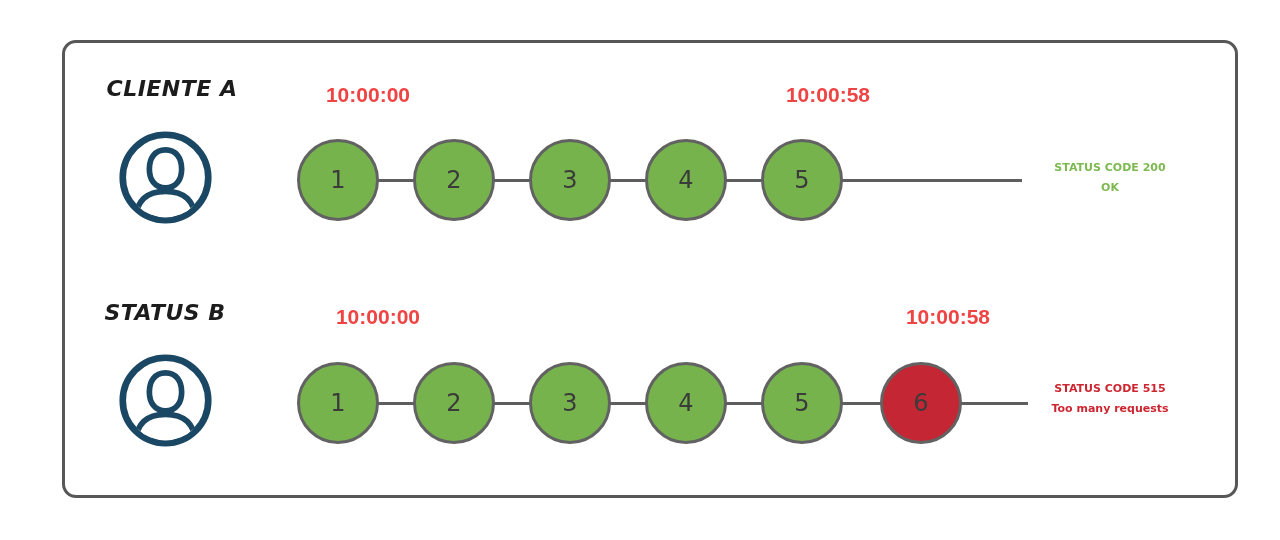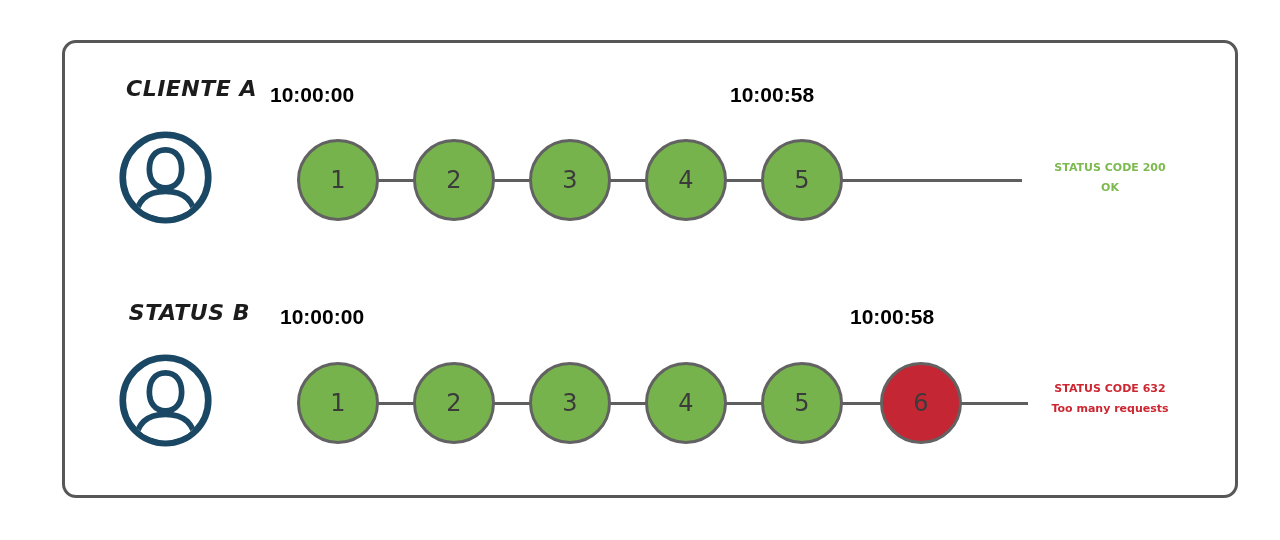--- a/index.html
+++ b/index.html
@@ -3,23 +3,23 @@
 <meta charset="utf-8">
 <style>
   html,body{margin:0;padding:0;background:#ffffff;width:1280px;height:540px;overflow:hidden;
             font-family:"DejaVu Sans", sans-serif;}
   .stage{position:relative;width:1280px;height:540px;}
   .frame{position:absolute;left:62px;top:40px;width:1176px;height:458px;
          border:3px solid #575757;border-radius:14px;box-sizing:border-box;background:#fff;}
 
   .client-label{position:absolute;font-family:"DejaVu Sans", sans-serif;
                 font-style:italic;font-weight:bold;font-size:22px;letter-spacing:.5px;
-                color:#1c1c1c;text-align:right;width:170px;}
+                color:#1c1c1c;text-align:center;width:170px;}
   .timestamp{position:absolute;font-family:"Liberation Sans", sans-serif;font-weight:bold;
-             font-size:21px;color:#000000;text-align:left;width:140px;}
+             font-size:21px;color:#ef4444;text-align:right;width:140px;}
   .track-line{position:absolute;height:3px;background:#5e5e5e;}
   .circle{position:absolute;width:82px;height:82px;border-radius:50%;
           border:3px solid #626262;box-sizing:border-box;
           display:flex;align-items:center;justify-content:center;
           font-size:24px;color:#3b3b3b;}
   .circle.ok{background:#77b34d;}
   .circle.blocked{background:#c42634;}
   .status-block{position:absolute;text-align:center;font-family:"DejaVu Sans", sans-serif;
                 font-size:11px;font-weight:600;line-height:20px;width:168px;}
   .status-ok{color:#7cb94f;}
@@ -107,16 +107,16 @@
     <span>4</span>
   </div>
   <div class="circle ok" style="left:761px;top:362px">
     <span>5</span>
   </div>
   <div class="circle blocked" style="left:880px;top:362px">
     <span>6</span>
   </div>
 
   <div class="status-block status-err" style="left:1026px;top:379px">
-    <div class="line1">STATUS CODE 632</div>
+    <div class="line1">STATUS CODE 515</div>
     <div class="line2">Too many requests</div>
   </div>
 </div>
 
 </body></html>

